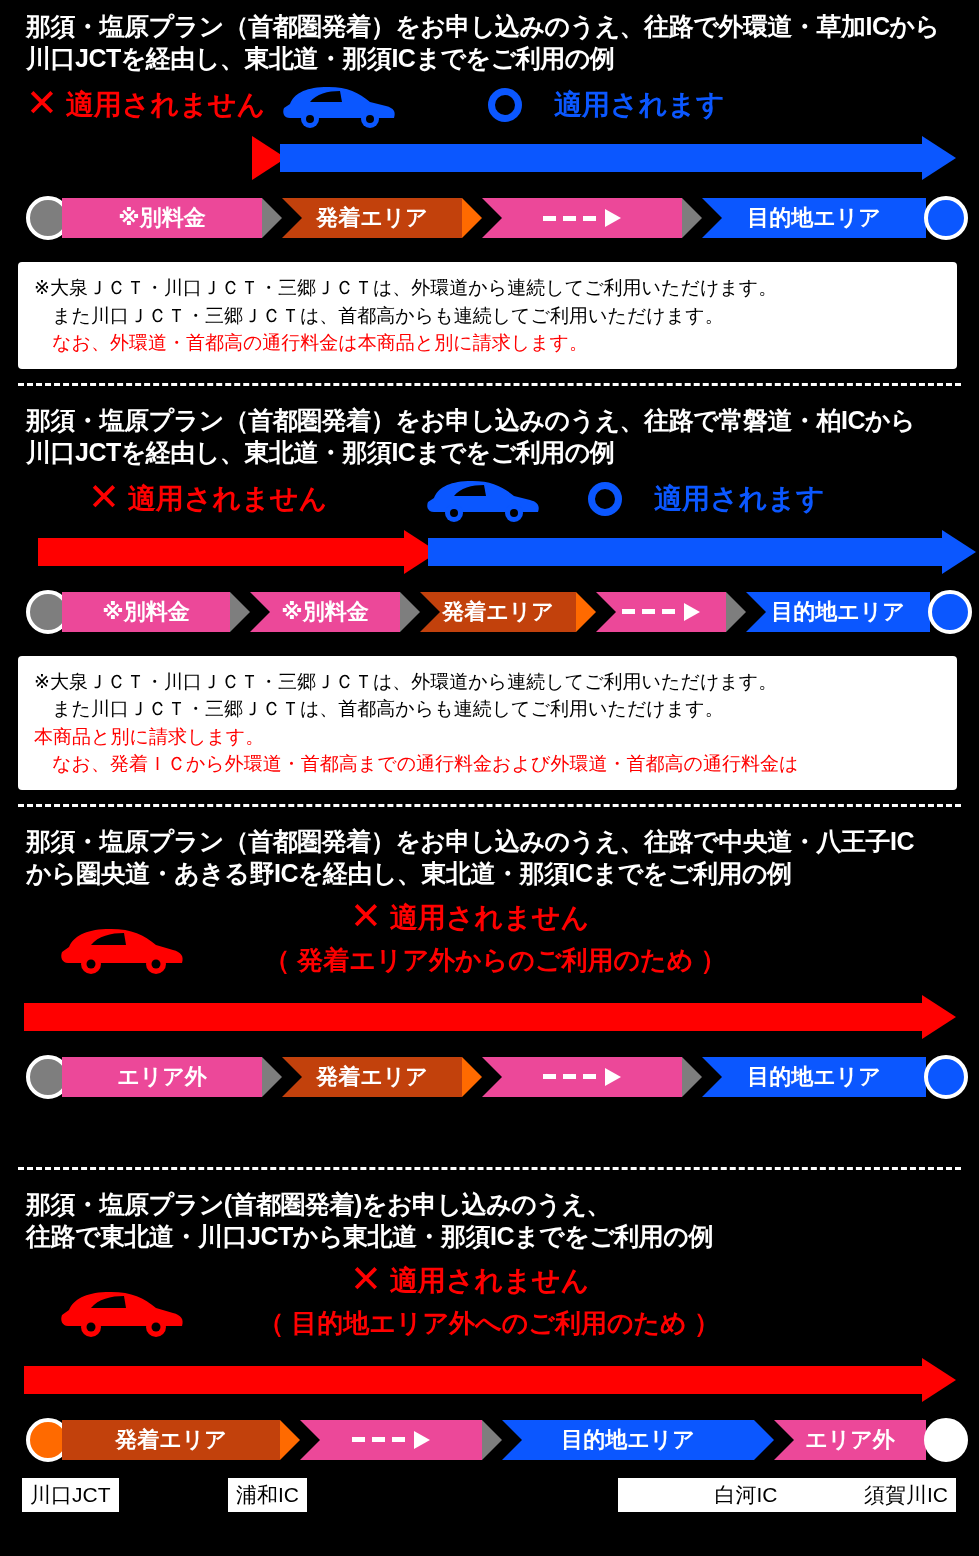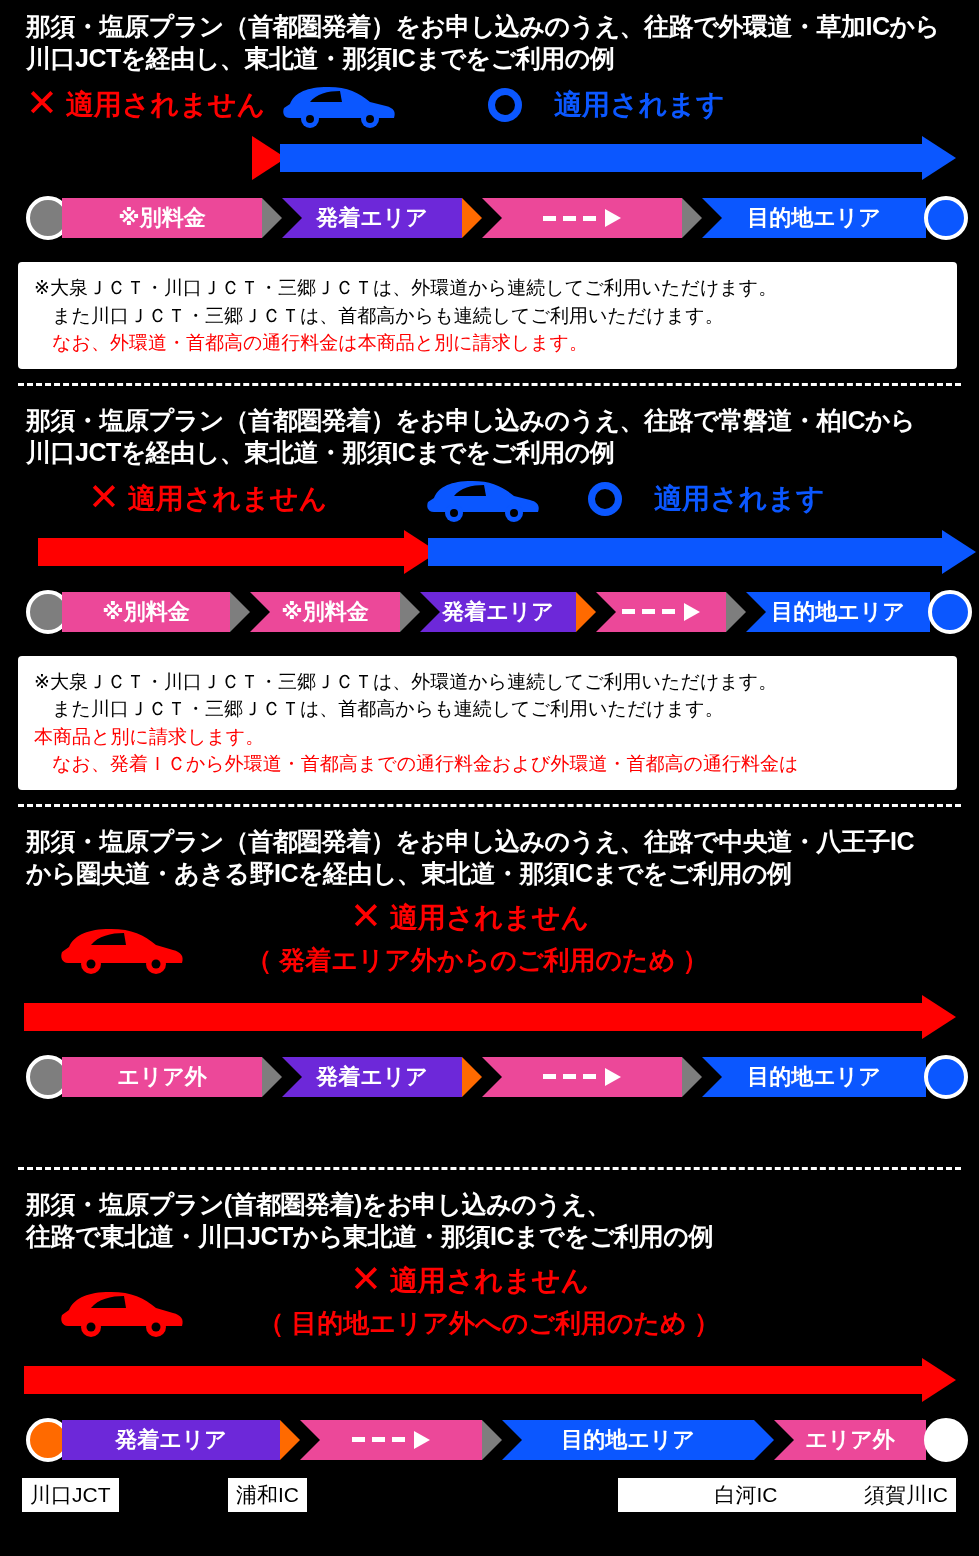--- a/index.html
+++ b/index.html
@@ -82,21 +82,21 @@
   .dot.orange { background: #ff6a00; }
   .dot.white { background: #ffffff; }
 
   .chev {
     position: absolute; top: 8px; height: 40px;
     display: flex; align-items: center; justify-content: center;
     color: #fff; font-size: 22px; font-weight: bold; letter-spacing: 0px;
     white-space: nowrap;
   }
   .chev.gray { background: #ec4899; }
-  .chev.orange { background: #6d28d9; }
+  .chev.orange { background: #c2410c; }
   .chev.blue { background: #0b57ff; }
   .chev::after {
     content: ""; position: absolute; right: -20px; top: 0;
     width: 0; height: 0;
     border-top: 20px solid transparent;
     border-bottom: 20px solid transparent;
     border-left: 20px solid currentColor;
   }
   .chev.gray::after { color: #7e7e7e; }
   .chev.orange::after { color: #ff6a00; }
@@ -309,21 +309,21 @@
           <circle cx="33" cy="43" r="4.5" fill="#000"></circle>
         <circle cx="98" cy="43" r="10" fill="#ff0000"></circle>
           <circle cx="98" cy="43" r="4.5" fill="#000"></circle>
         <path d="M33 24 C40 15 53 12 66 12 L68 24 Z" fill="#000"></path>
       </svg>
     </div>
     <div class="mark red" style="left:350px; top:4px;">
       <span class="xglyph">✕</span>
       <span>適用されません</span>
     </div>
-    <div class="sub" style="position:absolute; left:246px; top:48px;">（ 発着エリア外からのご利用のため ）</div>
+    <div class="sub" style="position:absolute; left:264px; top:48px;">（ 発着エリア外からのご利用のため ）</div>
   </div>
 
   <div class="arrowbar">
     <div class="arrowseg" style="left:6px; width:932px;">
       <div class="body red-body" style="right:34px; left:0;"></div>
       <div class="head red-head"></div>
     </div>
   </div>
 
   <div class="band">

